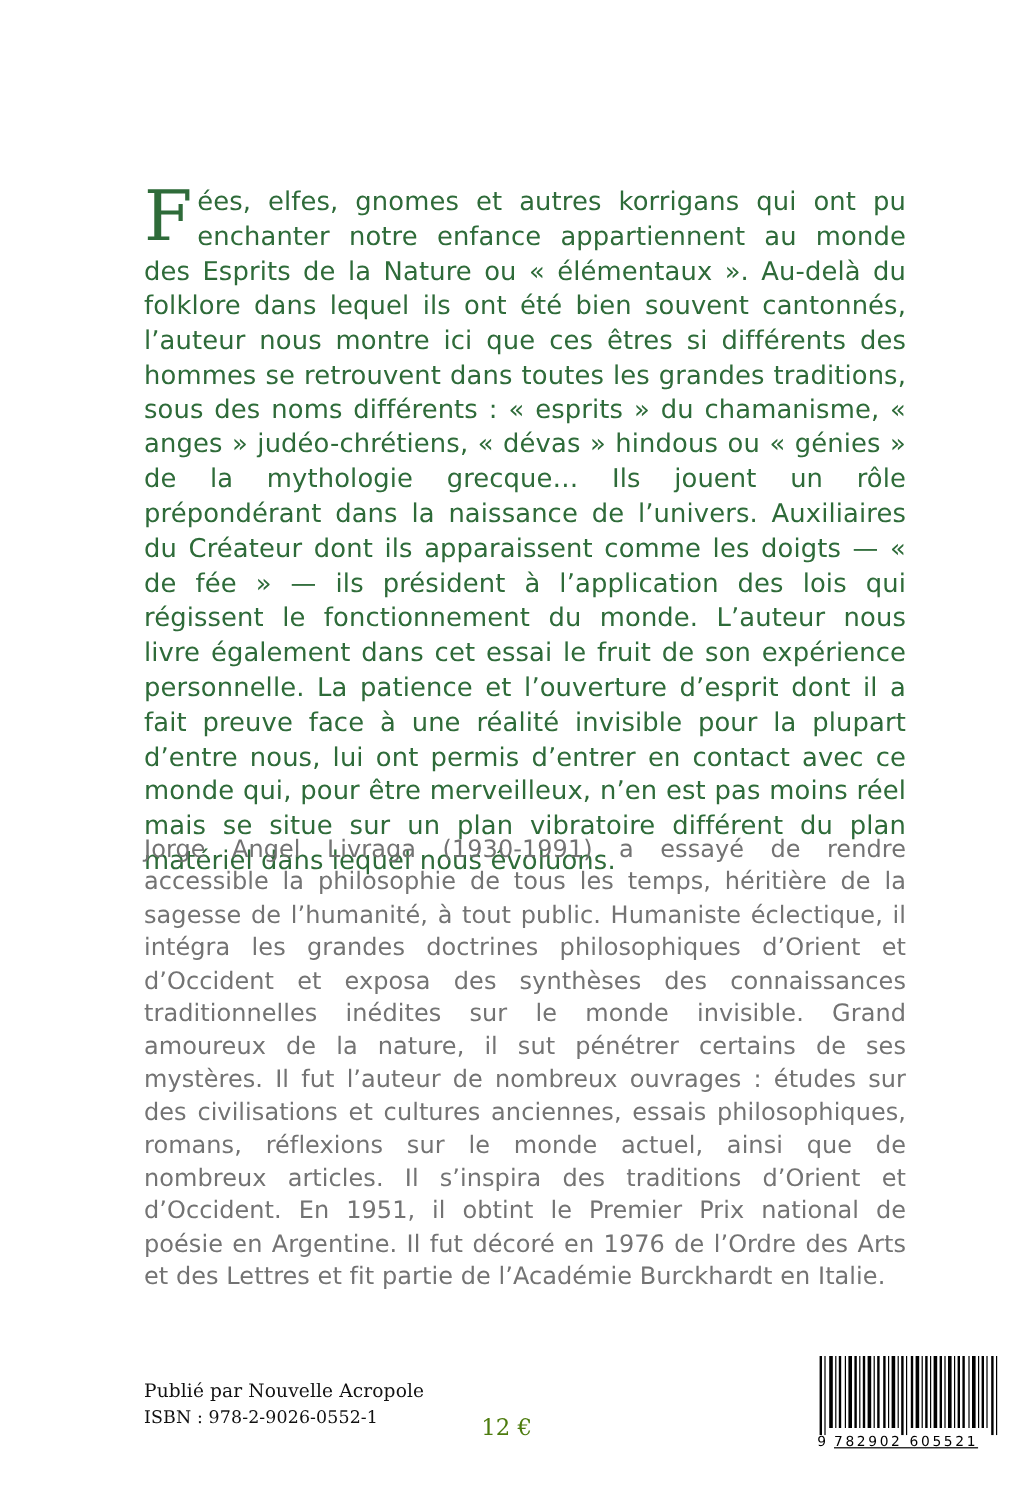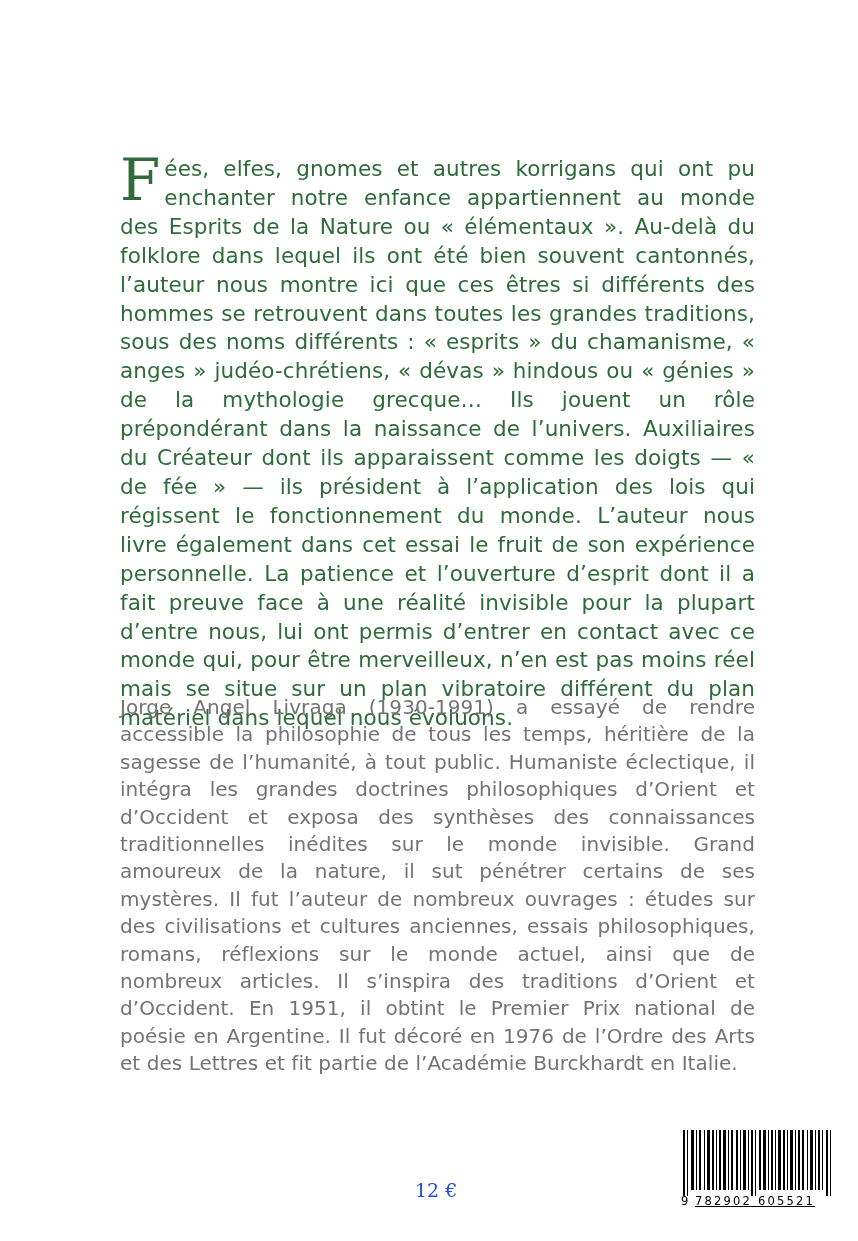--- a/index.html
+++ b/index.html
@@ -76,25 +76,25 @@
     letter-spacing: 0.1px;
   }
   .footer .isbn {
     font-family: "DejaVu Serif", serif;
     font-size: 14.5px;
     color: #111111;
     letter-spacing: 0.1px;
   }
   .price {
     position: absolute;
-    left: 415px;
+    left: 401px;
     top: 1179px;
     font-family: "DejaVu Serif", serif;
     font-size: 19px;
-    color: #1d4ed8;
+    color: #4d7c0f;
   }
 
   
   .barcode-wrap {
     position: absolute;
     left: 681px;
     top: 1130px;
     width: 152px;
     height: 84px;
   }
@@ -134,20 +134,24 @@
 <body>
 
 <div class="page">
 
   <div class="blurb">
     <span class="dropcap">F</span><span>ées, elfes, gnomes et autres korrigans qui ont pu enchanter notre enfance appartiennent au monde des Esprits de la Nature ou « élémentaux ». Au-delà du folklore dans lequel ils ont été bien souvent cantonnés, l’auteur nous montre ici que ces êtres si différents des hommes se retrouvent dans toutes les grandes traditions, sous des noms différents : « esprits » du chamanisme, « anges »  judéo-chrétiens, « dévas »  hindous ou « génies »  de la mythologie grecque… Ils jouent un rôle prépondérant dans la naissance de l’univers. Auxiliaires du Créateur dont ils apparaissent comme les doigts — « de fée » — ils président à l’application des lois qui régissent le fonctionnement du monde. L’auteur nous livre également dans cet essai le fruit de son expérience personnelle. La patience et l’ouverture d’esprit dont il a fait preuve face à une réalité invisible pour la plupart d’entre nous, lui ont permis d’entrer en contact avec ce monde qui, pour être merveilleux, n’en est pas moins réel mais se situe sur un plan vibratoire différent du plan matériel dans lequel nous évoluons.</span>
   </div>
 
   <div class="bio">Jorge Angel Livraga (1930-1991) a essayé de rendre accessible la philosophie de tous les temps, héritière de la sagesse de l’humanité, à tout public. Humaniste éclectique, il intégra les grandes doctrines philosophiques d’Orient et d’Occident et exposa des synthèses des connaissances traditionnelles inédites sur le monde invisible. Grand amoureux de la nature, il sut pénétrer certains de ses mystères. Il fut l’auteur de nombreux ouvrages : études sur des civilisations et cultures anciennes, essais philosophiques, romans, réflexions sur le monde actuel, ainsi que de nombreux articles. Il s’inspira des traditions d’Orient et d’Occident. En 1951, il obtint le Premier Prix national de poésie en Argentine. Il fut décoré en 1976 de l’Ordre des Arts et des Lettres et fit partie de l’Académie Burckhardt en Italie.</div>
 
+  <div class="footer">
+    <div class="publisher">Publié par Nouvelle Acropole</div>
+    <div class="isbn">ISBN : 978-2-9026-0552-1</div>
+  </div>
 
   <div class="price">12 €</div>
 
   <div class="barcode-wrap">
     <svg class="barcode" viewBox="0 0 152 66" preserveAspectRatio="none">
       <rect x="0" y="0" width="152" height="66" fill="#ffffff"></rect>
       <g fill="#000000">
         <rect x="2" y="0" width="2" height="66"></rect>
         <rect x="6" y="0" width="1" height="66"></rect>
         <rect x="10" y="0" width="3" height="60"></rect>

